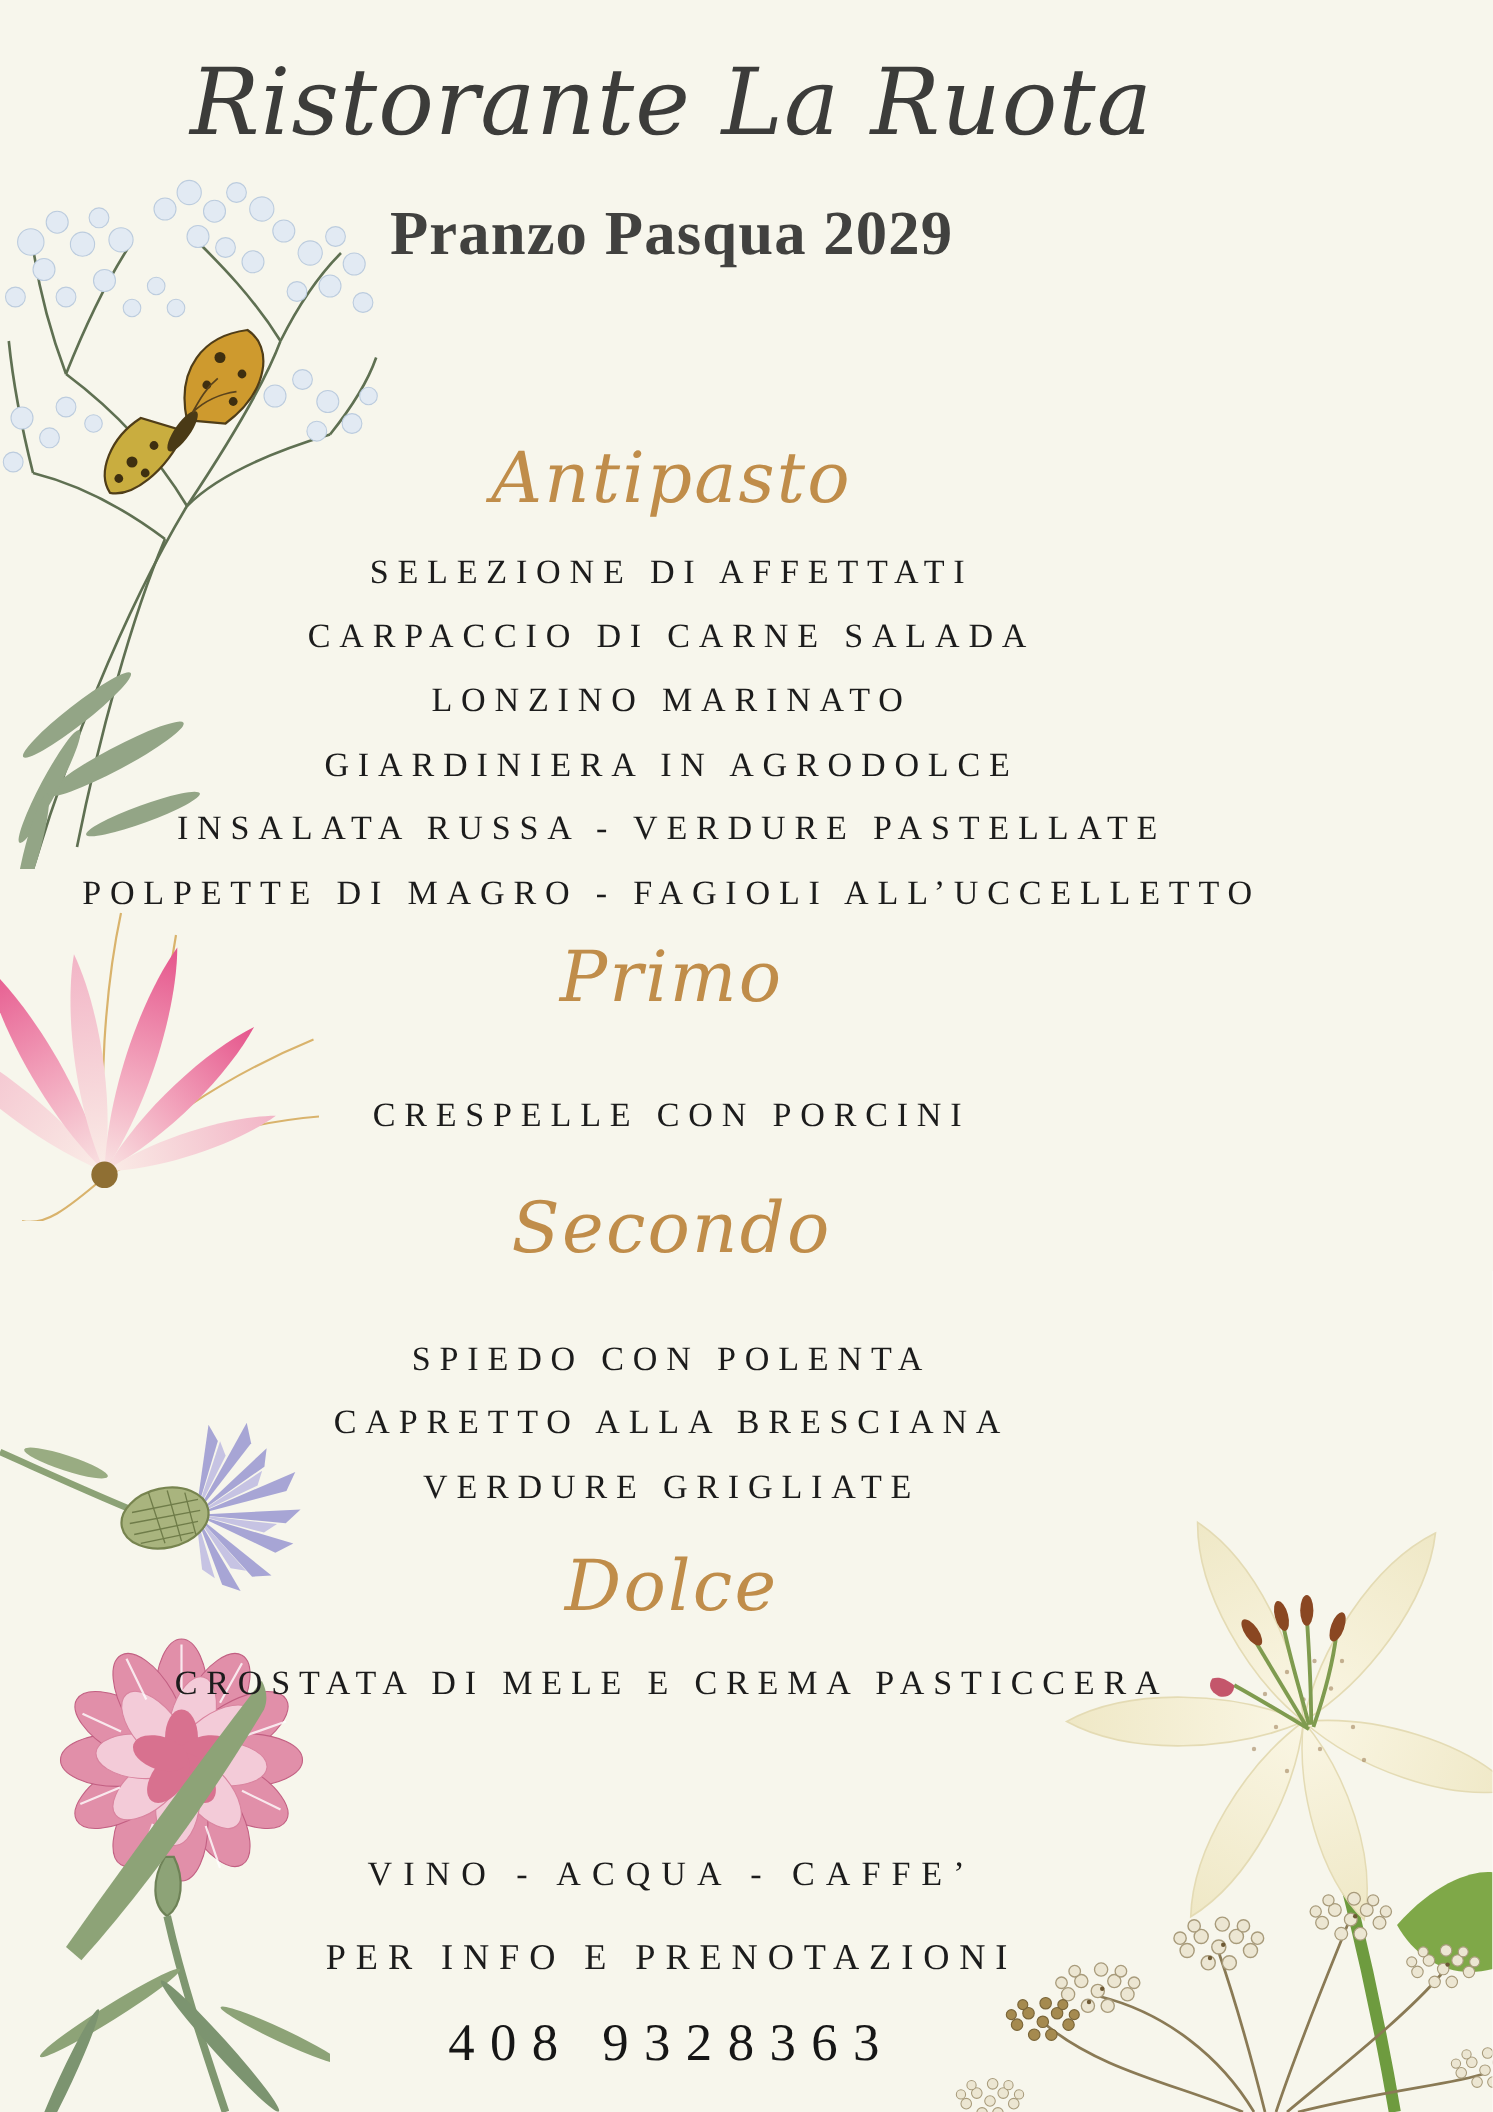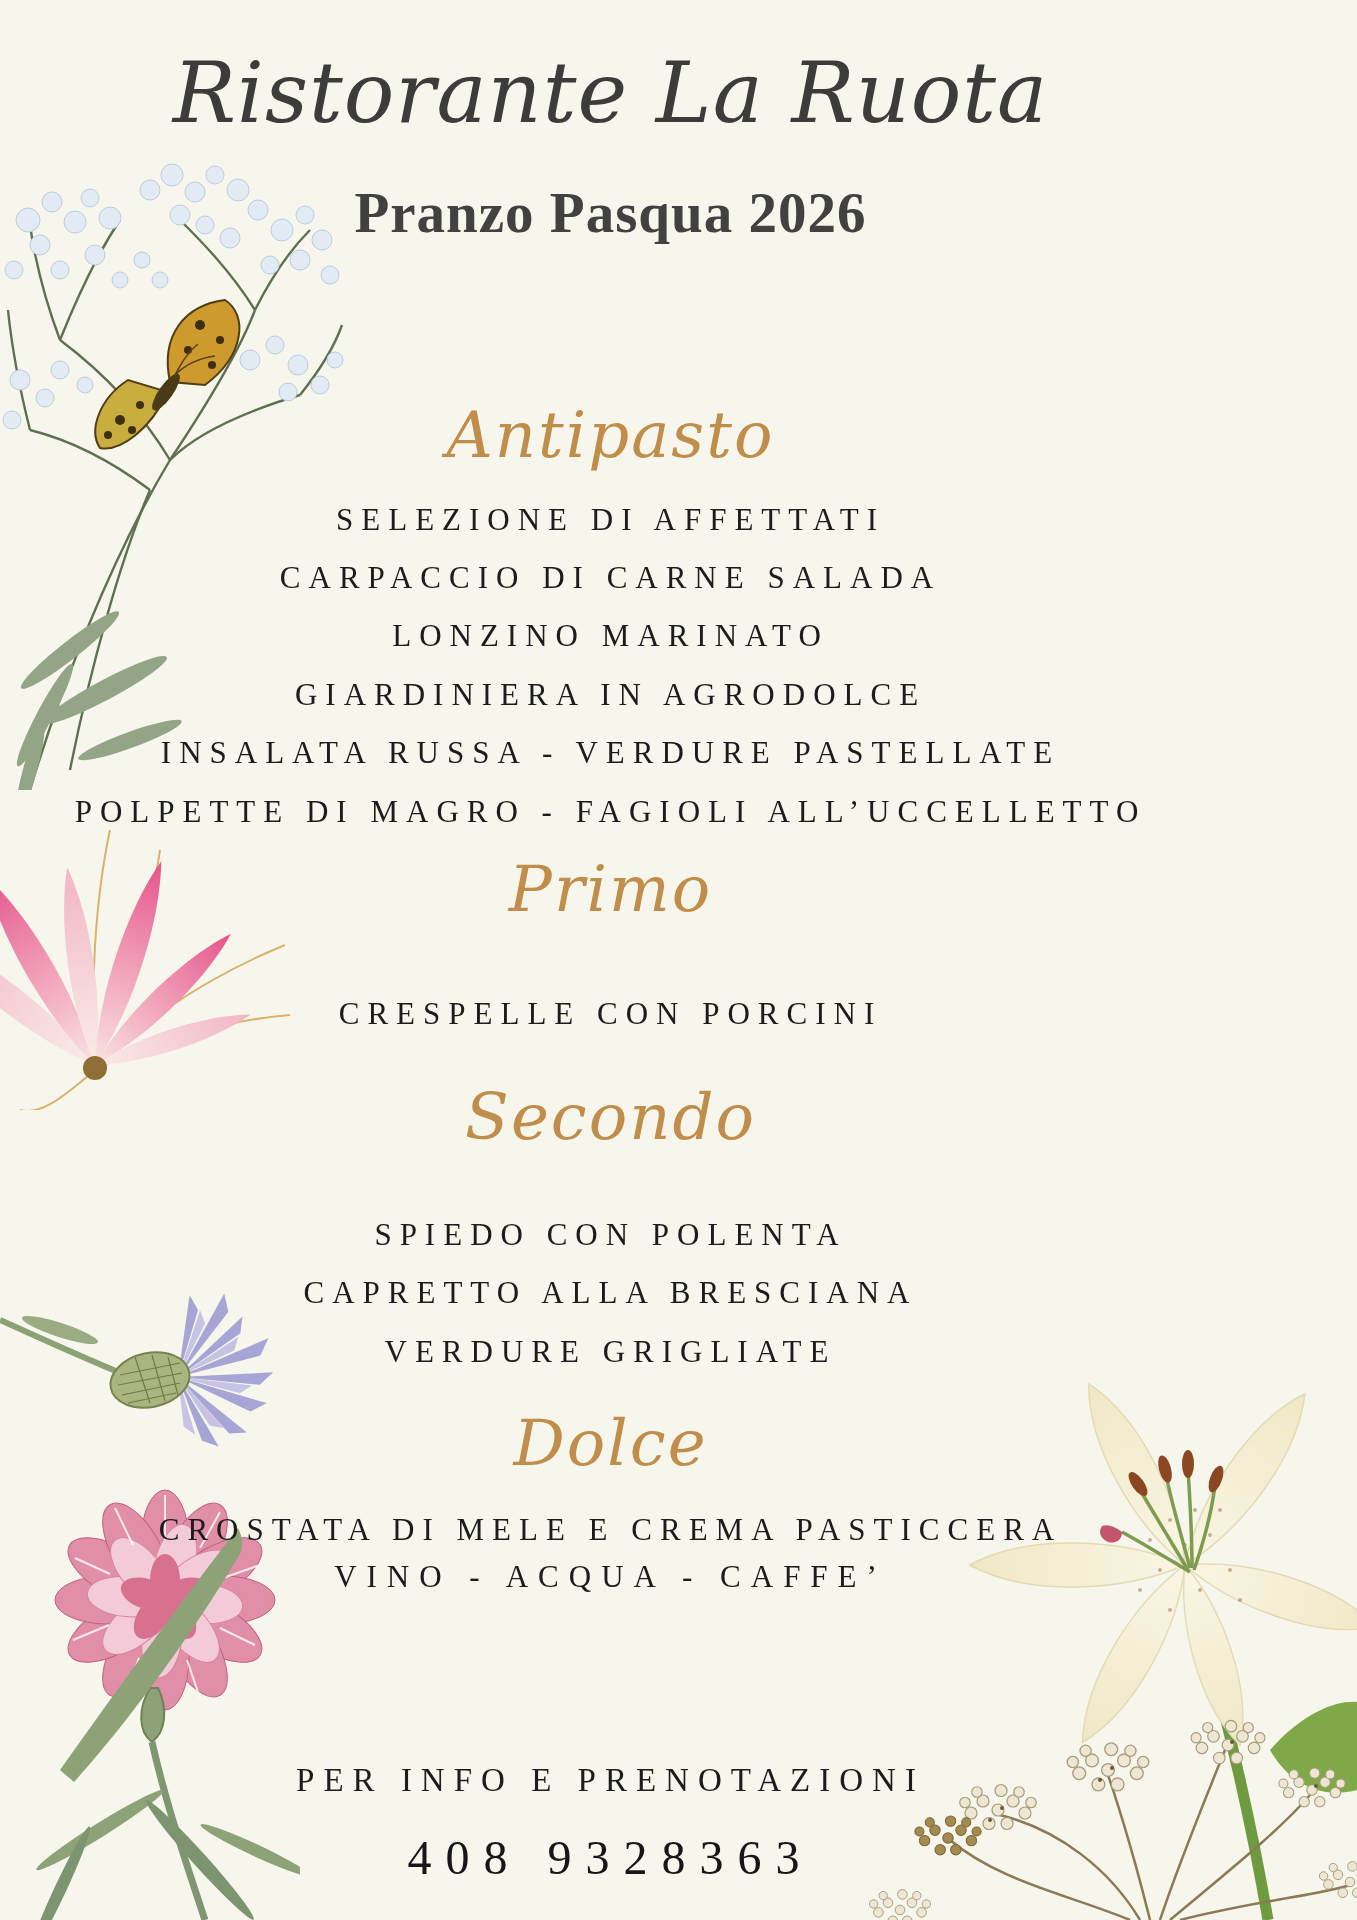--- a/index.html
+++ b/index.html
@@ -342,40 +342,40 @@
           <circle cx="392" cy="472" r="2"></circle>
         <circle cx="150" cy="550" r="2"></circle>
           <circle cx="260" cy="510" r="2"></circle>
           <circle cx="476" cy="516" r="2"></circle>
       </g>
     </g>
   </svg>
 
   <div class="text-layer">
     <h1 class="title">Ristorante La Ruota</h1>
-    <h2 class="subtitle">Pranzo Pasqua 2026</h2>
+    <h2 class="subtitle">Pranzo Pasqua 2029</h2>
 
     <div class="script-heading" style="top:398px">Antipasto</div>
     <div class="menu-item" style="top:502px">SELEZIONE DI AFFETTATI</div>
     <div class="menu-item" style="top:618px">LONZINO MARINATO</div>
     <div class="menu-item" style="top:560px">CARPACCIO DI CARNE SALADA</div>
     <div class="menu-item" style="top:677px">GIARDINIERA IN AGRODOLCE</div>
     <div class="menu-item" style="top:735px">INSALATA RUSSA - VERDURE PASTELLATE</div>
     <div class="menu-item" style="top:794px">POLPETTE DI MAGRO - FAGIOLI ALL’UCCELLETTO</div>
 
     <div class="script-heading" style="top:852px">Primo</div>
     <div class="menu-item" style="top:996px">CRESPELLE CON PORCINI</div>
 
     <div class="script-heading" style="top:1080px">Secondo</div>
     <div class="menu-item" style="top:1217px">SPIEDO CON POLENTA</div>
     <div class="menu-item" style="top:1275px">CAPRETTO ALLA BRESCIANA</div>
     <div class="menu-item" style="top:1334px">VERDURE GRIGLIATE</div>
 
     <div class="script-heading" style="top:1406px">Dolce</div>
     <div class="menu-item" style="top:1512px">CROSTATA DI MELE E CREMA PASTICCERA</div>
 
-    <div class="menu-item" style="top:1559px;letter-spacing:10px">VINO - ACQUA - CAFFE’</div>
+    <div class="menu-item" style="top:1686px;letter-spacing:10px">VINO - ACQUA - CAFFE’</div>
 
     <div class="info-line" style="top:1762px">PER INFO E PRENOTAZIONI</div>
     <div class="phone-line" style="top:1830px">408 9328363</div>
   </div>
 
 </div>
 
 </body></html>

